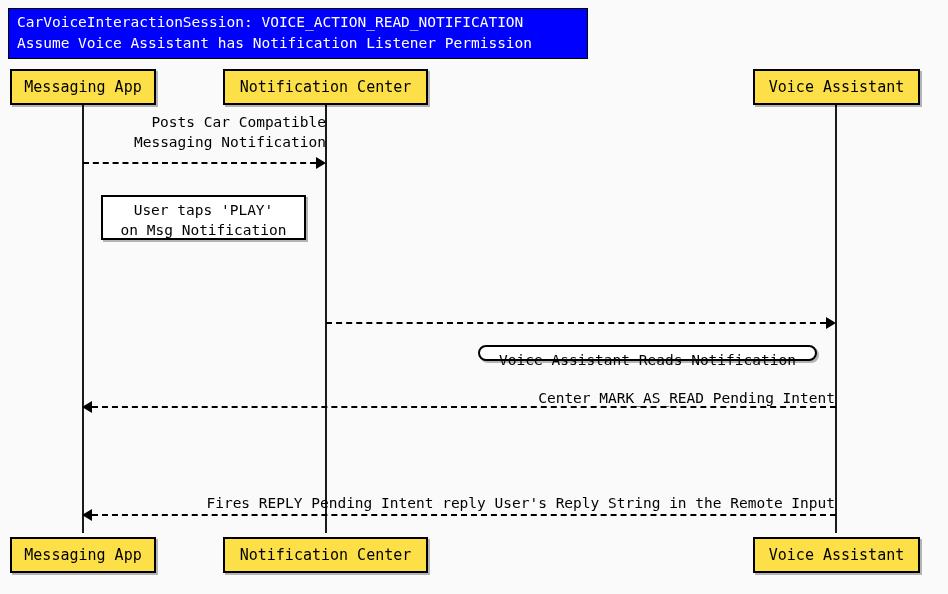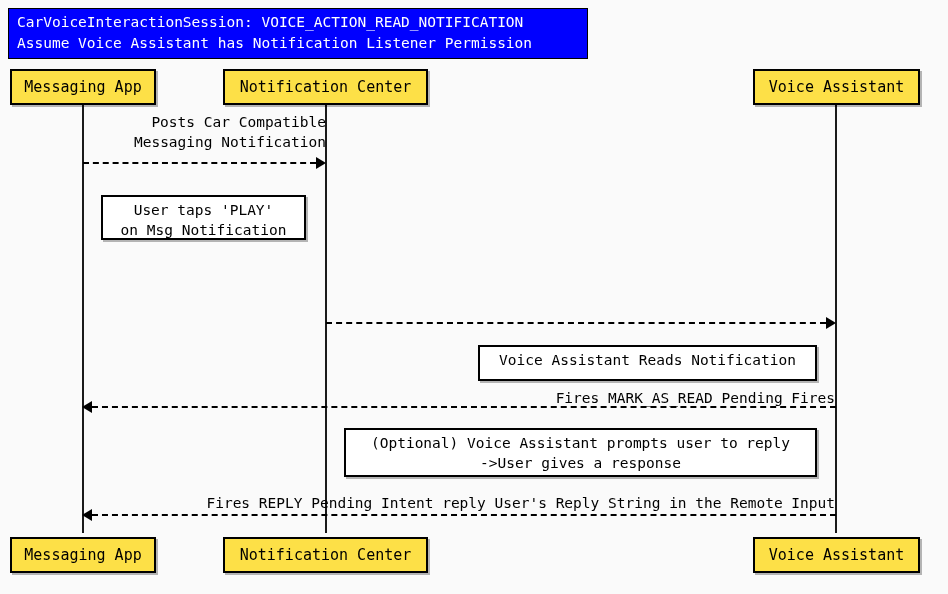--- a/index.html
+++ b/index.html
@@ -123,28 +123,26 @@
 Messaging Notification</div>
   <div class="arrow-line" style="left:83px; top:162px; width:233px;"></div>
   <div class="arrow-head right" style="left:316px; top:157px;"></div>
 
   <div class="note" style="left:101px; top:185px; width:205px; height:45px;margin-top:10px;">User taps 'PLAY'
 on Msg Notification</div>
 
   <div class="arrow-line" style="left:326px; top:322px; width:500px;"></div>
   <div class="arrow-head right" style="left:826px; top:317px;"></div>
 
-  <div class="note" style="left:478px; top:345px; width:339px; height:36px;">Voice Assistant Reads Notification</div>
+  <div class="note" style="left:478px; top:345px; width:339px; height:16px;border-radius:14px;">Voice Assistant Reads Notification</div>
 
-  <div class="msg-label" style="left:83px; top:388px; width:752px;">Fires MARK_AS_READ Pending Fires</div>
+  <div class="msg-label" style="left:83px; top:388px; width:752px;">Center MARK_AS_READ Pending Intent</div>
   <div class="arrow-line" style="left:92px; top:406px; width:744px;"></div>
   <div class="arrow-head left" style="left:82px; top:401px;"></div>
 
-  <div class="note" style="left:344px; top:428px; width:473px; height:49px;">(Optional) Voice Assistant prompts user to reply
--&gt;User gives a response</div>
 
   <div class="msg-label" style="left:83px; top:493px; width:752px;">Fires REPLY Pending Intent reply User's Reply String in the Remote Input</div>
   <div class="arrow-line" style="left:92px; top:514px; width:744px;"></div>
   <div class="arrow-head left" style="left:82px; top:509px;"></div>
 
   <div class="participant" style="left:10px; top:537px; width:146px; height:36px;">Messaging App</div>
   <div class="participant" style="left:223px; top:537px; width:205px; height:36px;">Notification Center</div>
   <div class="participant" style="left:753px; top:537px; width:167px; height:36px;">Voice Assistant</div>
 
 </div>

